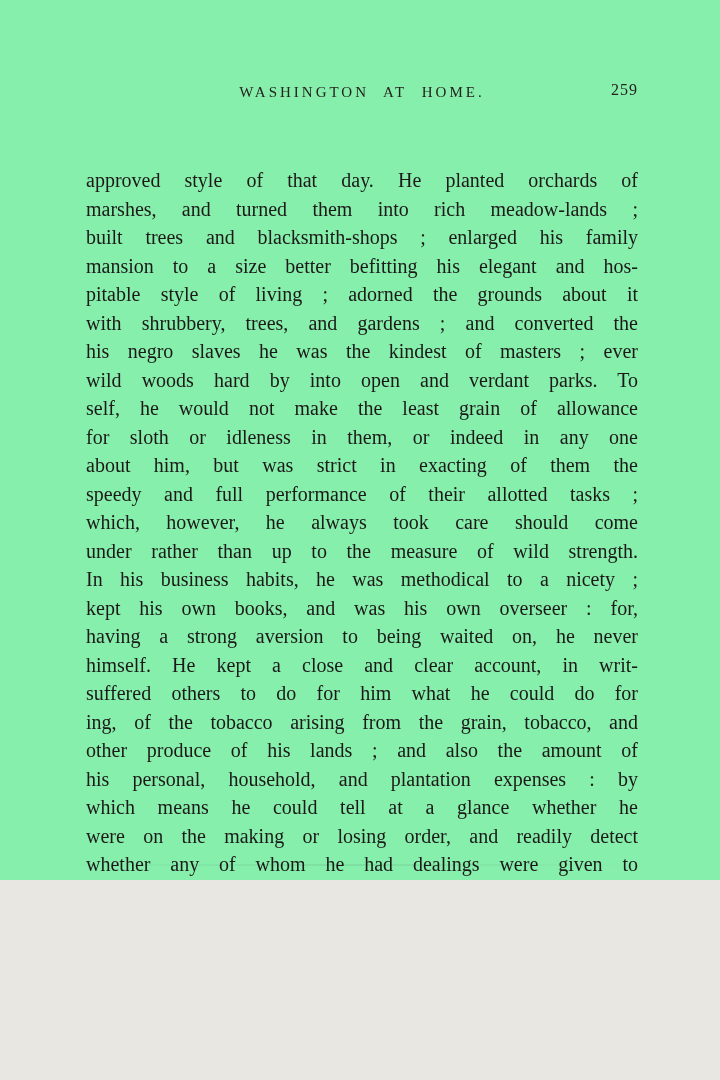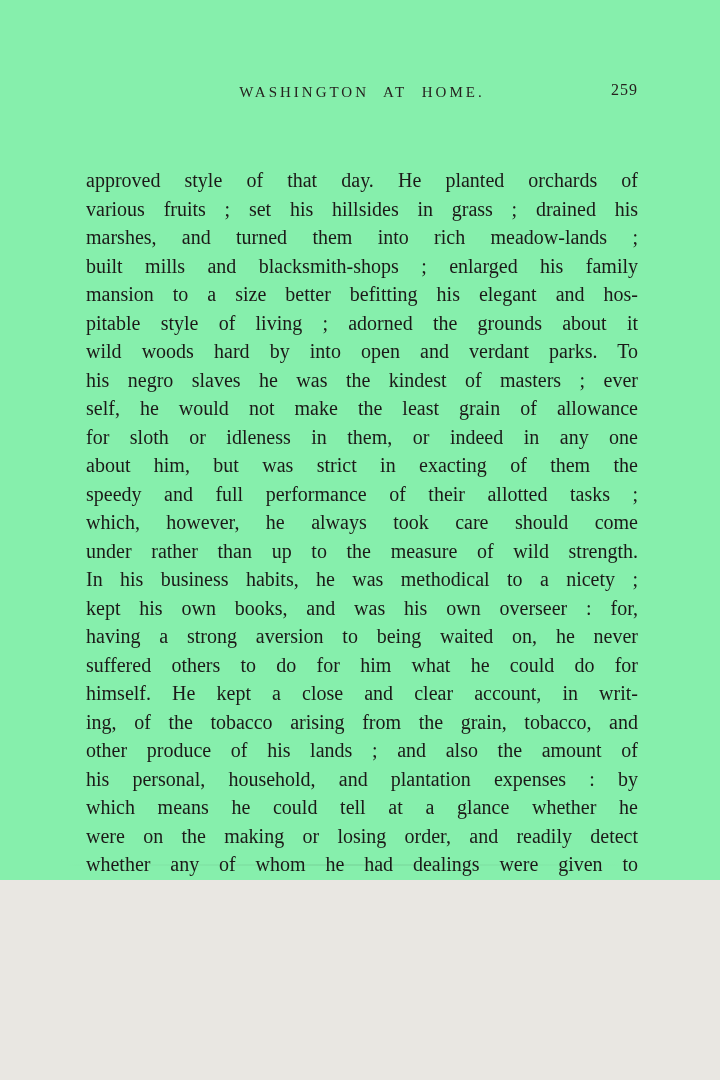--- a/index.html
+++ b/index.html
@@ -77,34 +77,34 @@
 
   <div class="header-row">
     <div class="running-head">WASHINGTON AT HOME.</div>
     <div class="page-number">259</div>
   </div>
 
   <div class="body-text">
 
       <div class="text-line">approved style of that day.  He planted orchards of</div>
 
-      <div class="text-line">various fruits ; set his hillsides in grass ; drained his</div>
 
       <div class="text-line">marshes, and turned them into rich meadow-lands ;</div>
 
-      <div class="text-line">built mills and blacksmith-shops ; enlarged his family</div>
+      <div class="text-line">built trees and blacksmith-shops ; enlarged his family</div>
 
       <div class="text-line">mansion to a size better befitting his elegant and hos-</div>
 
       <div class="text-line">pitable style of living ; adorned the grounds about it</div>
 
+      <div class="text-line">with shrubbery, trees, and gardens ; and converted the</div>
+
+      <div class="text-line">his negro slaves he was the kindest of masters ; ever</div>
 
       <div class="text-line">wild woods hard by into open and verdant parks.  To</div>
-
-      <div class="text-line">his negro slaves he was the kindest of masters ; ever</div>
 
 
 
       <div class="text-line">self, he would not make the least grain of allowance</div>
 
       <div class="text-line">for sloth or idleness in them, or indeed in any one</div>
 
       <div class="text-line">about him, but was strict in exacting of them the</div>
 
       <div class="text-line">speedy and full performance of their allotted tasks ;</div>
@@ -112,23 +112,23 @@
       <div class="text-line">which, however, he always took care should come</div>
 
       <div class="text-line">under rather than up to the measure of wild strength.</div>
 
       <div class="text-line">In his business habits, he was methodical to a nicety ;</div>
 
       <div class="text-line">kept his own books, and was his own overseer : for,</div>
 
       <div class="text-line">having a strong aversion to being waited on, he never</div>
 
+      <div class="text-line">himself.  He kept a close and clear account, in writ-</div>
+
       <div class="text-line">suffered others to do for him what he could do for</div>
-
-      <div class="text-line">himself.  He kept a close and clear account, in writ-</div>
 
       <div class="text-line">ing, of the tobacco arising from the grain, tobacco, and</div>
 
       <div class="text-line">other produce of his lands ; and also the amount of</div>
 
       <div class="text-line">his personal, household, and plantation expenses : by</div>
 
       <div class="text-line">which means he could tell at a glance whether he</div>
 
       <div class="text-line">were on the making or losing order, and readily detect</div>

